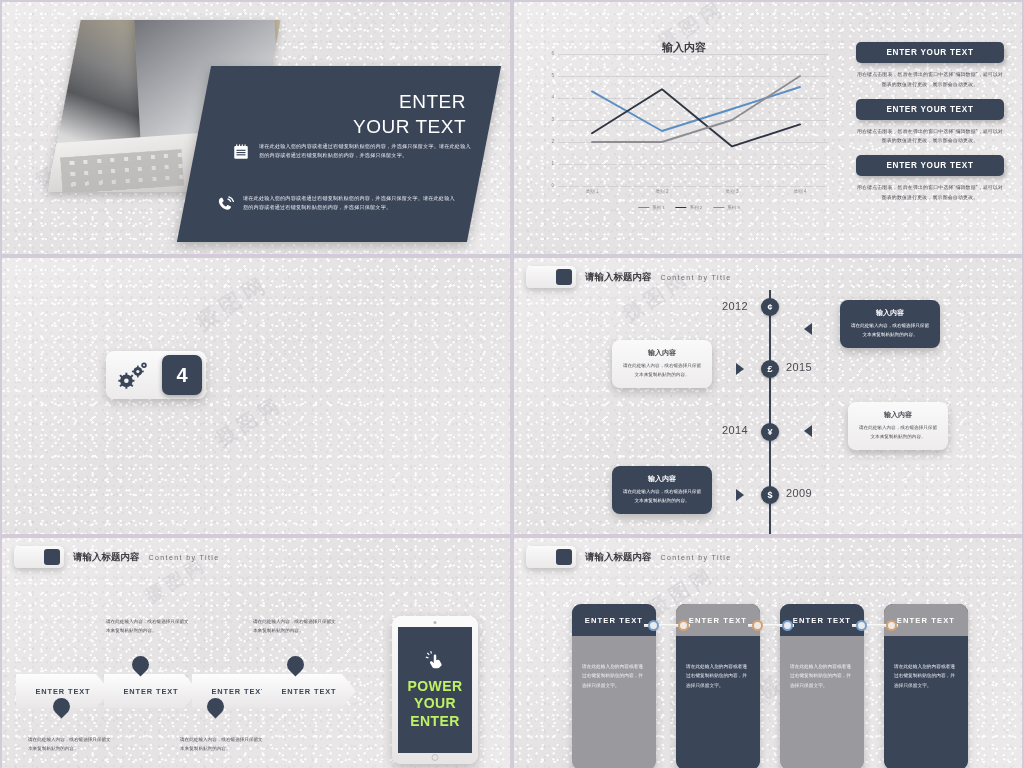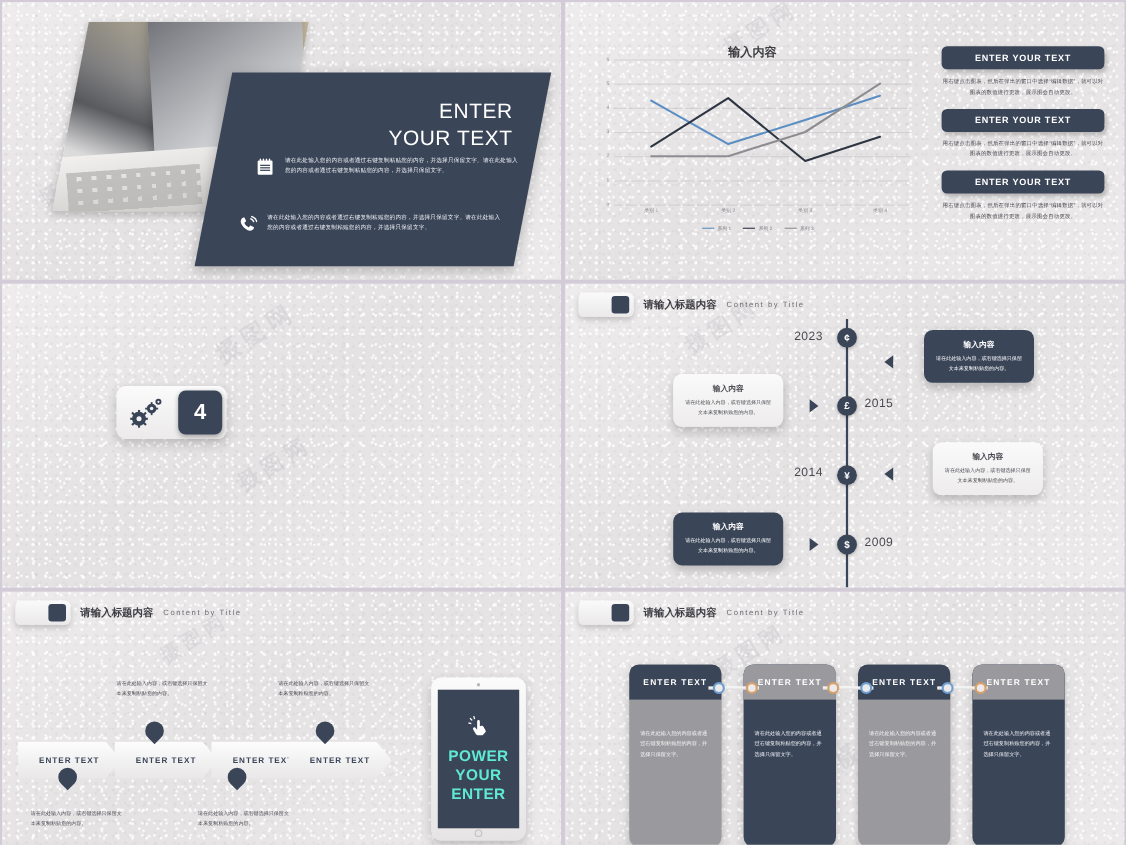--- a/index.html
+++ b/index.html
@@ -124,21 +124,21 @@
     font-size:7.4px;font-weight:700;color:#3a4558;letter-spacing:.9px;
     clip-path:polygon(0 0, calc(100% - 14px) 0, 100% 50%, calc(100% - 14px) 100%, 0 100%);}
   .pin{position:absolute;width:17px;height:17px;background:#3a4558;border-radius:50% 50% 50% 0;
     transform:rotate(-45deg);}
   .pin.up{border-radius:50% 50% 0 50%;transform:rotate(45deg);}
   .s5-txt{position:absolute;font-size:4.6px;line-height:1.95;color:#4b4b52;width:84px;}
   .tablet{position:absolute;right:32px;top:78px;width:86px;height:148px;
     background:linear-gradient(180deg,#fbfbfb,#e6e4e4);border-radius:9px;
     box-shadow:0 4px 11px rgba(0,0,0,.20);padding:11px 6px;}
   .tablet-scr{width:100%;height:100%;background:#3a4558;display:flex;flex-direction:column;
-    align-items:center;justify-content:center;gap:4px;color:#5eead4;}
+    align-items:center;justify-content:center;gap:4px;color:#bef264;}
   .tablet-txt{font-size:14px;font-weight:700;line-height:1.22;text-align:center;letter-spacing:.4px;}
   .tablet-cam{position:absolute;top:5px;left:50%;transform:translateX(-50%);
     width:3px;height:3px;border-radius:50%;background:#b8b6b6;}
   .tablet-home{position:absolute;bottom:3px;left:50%;transform:translateX(-50%);
     width:7px;height:7px;border-radius:50%;border:1px solid #c3c1c1;}
 
   
   .s6-card{position:absolute;top:66px;width:84px;height:166px;border-radius:9px;overflow:hidden;
     box-shadow:0 4px 9px rgba(0,0,0,.18);display:flex;flex-direction:column;}
   .s6-head{height:32px;display:flex;align-items:center;justify-content:center;
@@ -304,21 +304,21 @@
       <span class="hdr-pill">
           <i class="hdr-sq"></i>
         </span>
       <span class="hdr-t1">请输入标题内容</span>
       <span class="hdr-t2">Content by Title</span>
     </div>
 
     <div class="tl-line"></div>
 
     <div class="tl-node" style="top:40px">¢</div>
-    <div class="tl-year" style="left:208px;top:42px">2023</div>
+    <div class="tl-year" style="left:208px;top:42px">2012</div>
     <div class="tl-tri tri-l" style="left:290px;top:65px"></div>
     <div class="tl-card dark" style="left:326px;top:42px">
       <div class="tl-ct">输入内容</div>
       <div class="tl-cb">请在此处输入内容，或右键选择只保留文本来复制粘贴您的内容。</div>
     </div>
 
     <div class="tl-node" style="top:102px">£</div>
     <div class="tl-year" style="left:272px;top:103px">2015</div>
     <div class="tl-tri tri-r" style="left:222px;top:105px"></div>
     <div class="tl-card light" style="left:98px;top:82px">

